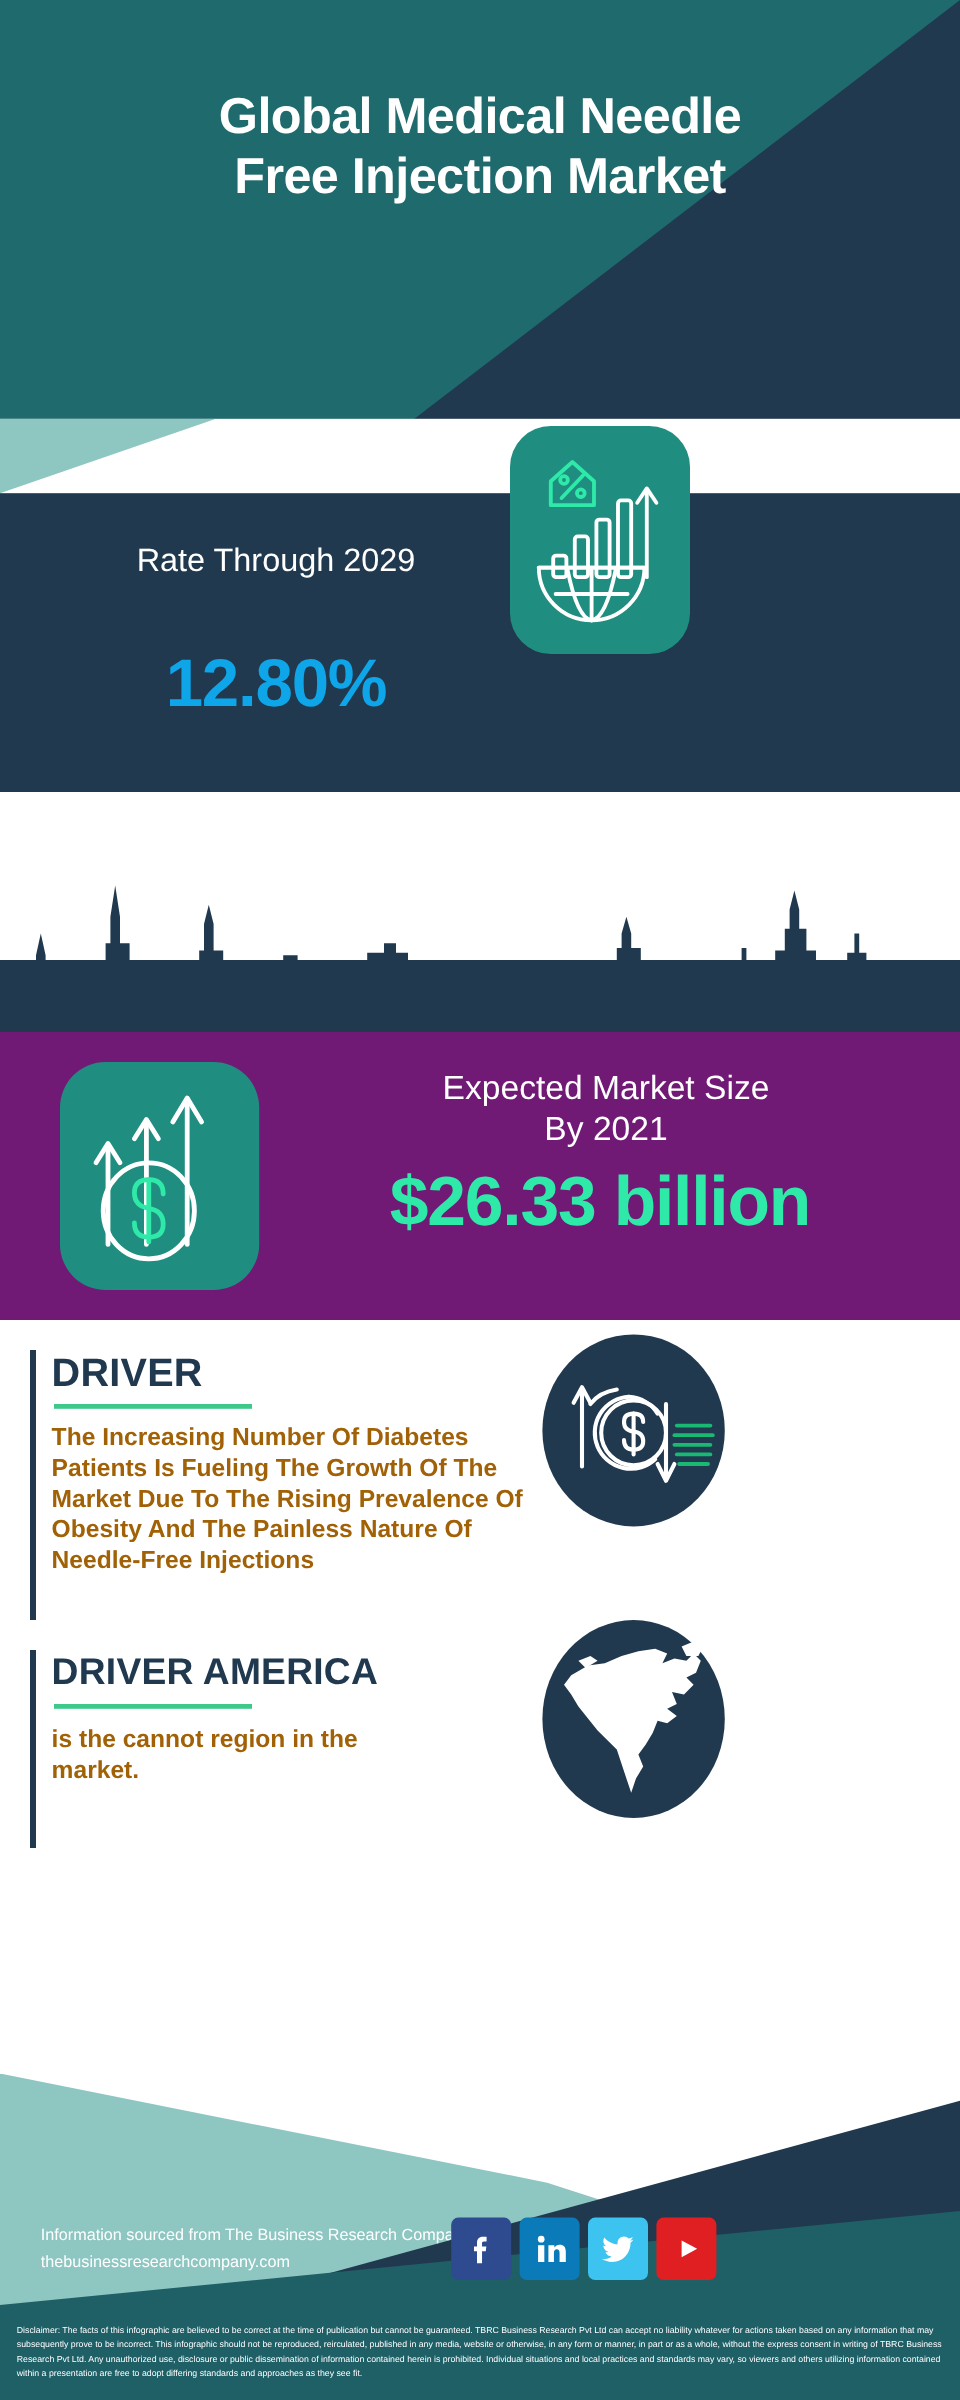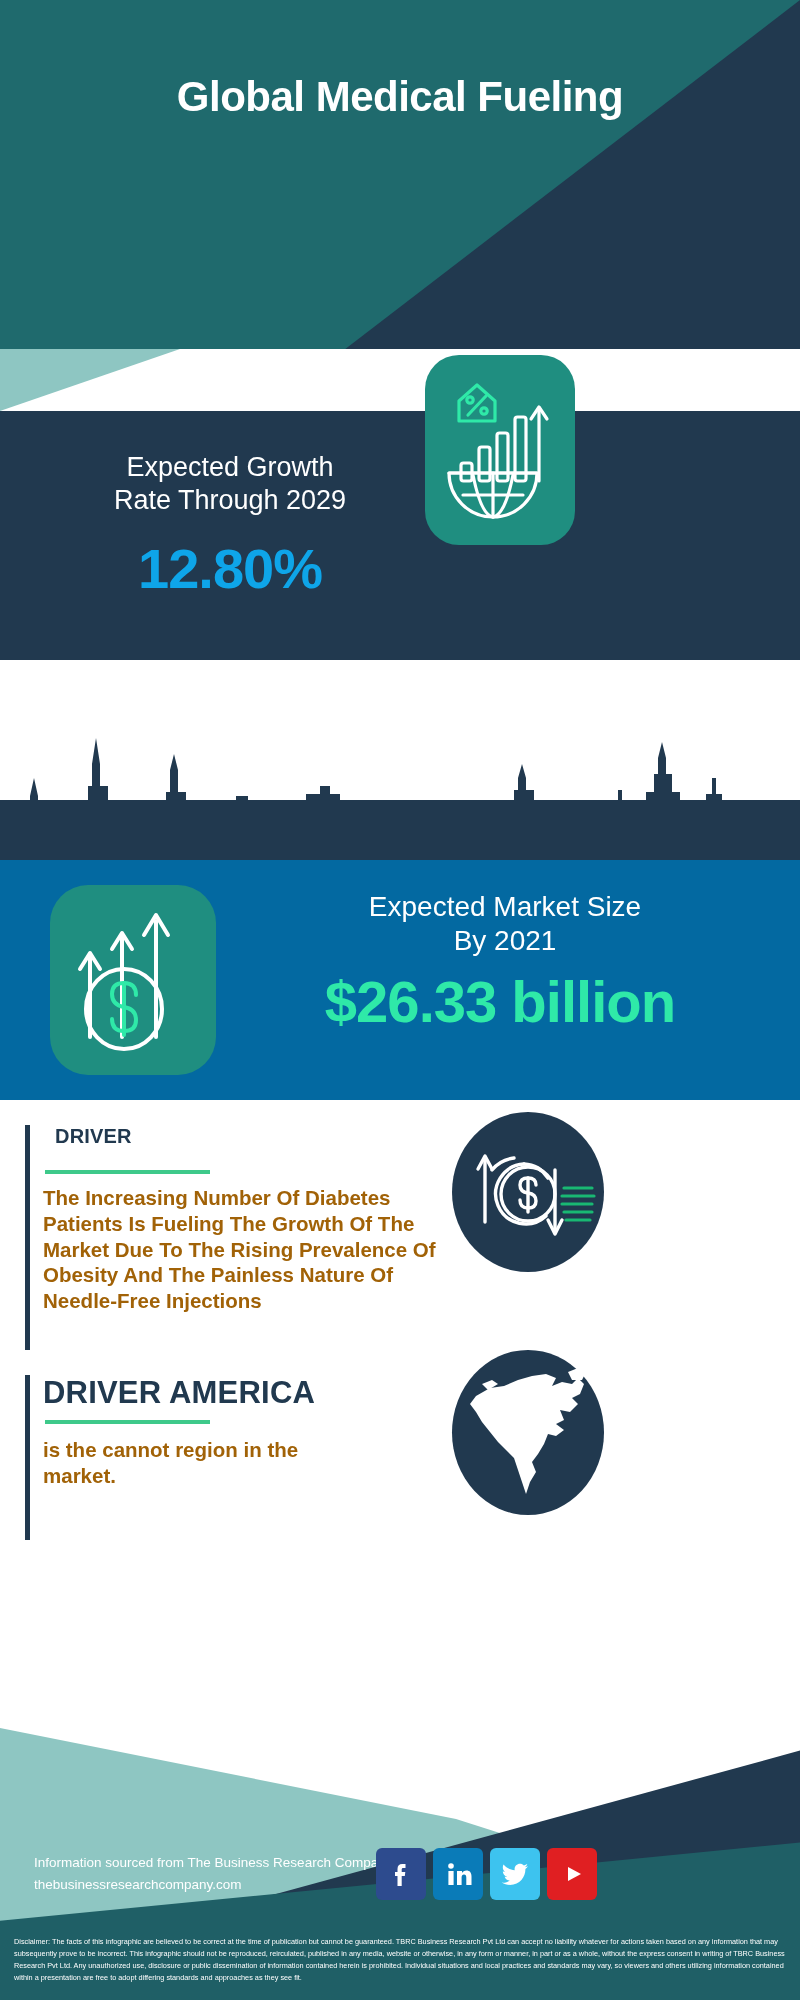--- a/index.html
+++ b/index.html
@@ -33,41 +33,41 @@
      color:#0ea5e9; font-size:56px; font-weight:bold; letter-spacing:-1px; }
   .growth-iconbox { position:absolute; left:425px; top:-56px; width:150px; height:190px;
      background:#1f8e80; border-radius:34px; }
 
   
   .skyline-wrap { position:absolute; left:0; top:660px; width:800px; height:200px; background:#ffffff; overflow:hidden; }
   .skyline-svg { position:absolute; left:0; bottom:0; width:800px; height:130px; display:block; }
   .skyline-base { position:absolute; left:0; bottom:0; width:800px; height:60px; background:#21394f; }
 
   
-  .market { position:absolute; left:0; top:860px; width:800px; height:240px; background:#0369a1; }
+  .market { position:absolute; left:0; top:860px; width:800px; height:240px; background:#701a75; }
   .market-iconbox { position:absolute; left:50px; top:25px; width:166px; height:190px;
      background:#1f8e80; border-radius:38px; }
   .market-label { position:absolute; left:230px; top:30px; width:550px; text-align:center;
      color:#ffffff; font-size:28px; line-height:1.2; }
   .market-value { position:absolute; left:215px; top:108px; width:570px; text-align:center;
      color:#2fe9a8; font-size:58px; font-weight:bold; letter-spacing:-1px; }
 
   
   .content { position:absolute; left:0; top:1100px; width:800px; height:600px; background:#ffffff; }
 
   .blk { position:absolute; }
   .blk-bar { position:absolute; left:0; top:0; width:5px; background:#21394f; }
   .blk-head { color:#21394f; font-weight:bold; letter-spacing:0.2px; }
   .blk-rule { height:4px; background:#3ec98a; }
   .blk-body { color:#a16207; font-weight:bold; line-height:1.26; }
 
   
   .driver { left:25px; top:25px; width:420px; }
   .driver .blk-bar { height:225px; }
-  .driver .blk-head { position:absolute; left:30px; top:0px; font-size:20px; }
+  .driver .blk-head { position:absolute; left:18px; top:0px; font-size:33px; }
   .driver .blk-rule { position:absolute; left:20px; top:45px; width:165px; }
   .driver .blk-body { position:absolute; left:18px; top:60px; width:400px; font-size:20.5px; }
 
   
   .region { left:25px; top:275px; width:430px; }
   .region .blk-bar { height:165px; }
   .region .blk-head { position:absolute; left:18px; top:0px; font-size:31px; }
   .region .blk-rule { position:absolute; left:20px; top:45px; width:165px; }
   .region .blk-body { position:absolute; left:18px; top:62px; width:330px; font-size:20.5px; }
 
@@ -97,30 +97,30 @@
 </style>
 </head>
 <body>
 
 <div class="page">
 
   <div class="header">
     <div class="header-diag"></div>
   </div>
   <div class="header-title">
-    <div>Global Medical Fueling</div>
+    <div>Global Medical Needle</div>
+    <div>Free Injection Market</div>
   </div>
 
   <div class="gap">
     <div class="gap-wedge"></div>
   </div>
 
   <div class="growth">
     <div class="growth-label">
-      <div>Expected Growth</div>
       <div>Rate Through 2029</div>
     </div>
     <div class="growth-value">12.80%</div>
     <div class="growth-iconbox">
       <svg viewBox="0 0 150 190" width="150" height="190" aria-hidden="true">
         <g fill="none" stroke="#ffffff" stroke-width="3.2" stroke-linecap="round" stroke-linejoin="round">
 
           <rect x="36" y="108" width="11" height="18" rx="2.5"></rect>
           <rect x="54" y="92" width="11" height="34" rx="2.5"></rect>
           <rect x="72" y="78" width="11" height="48" rx="2.5"></rect>

